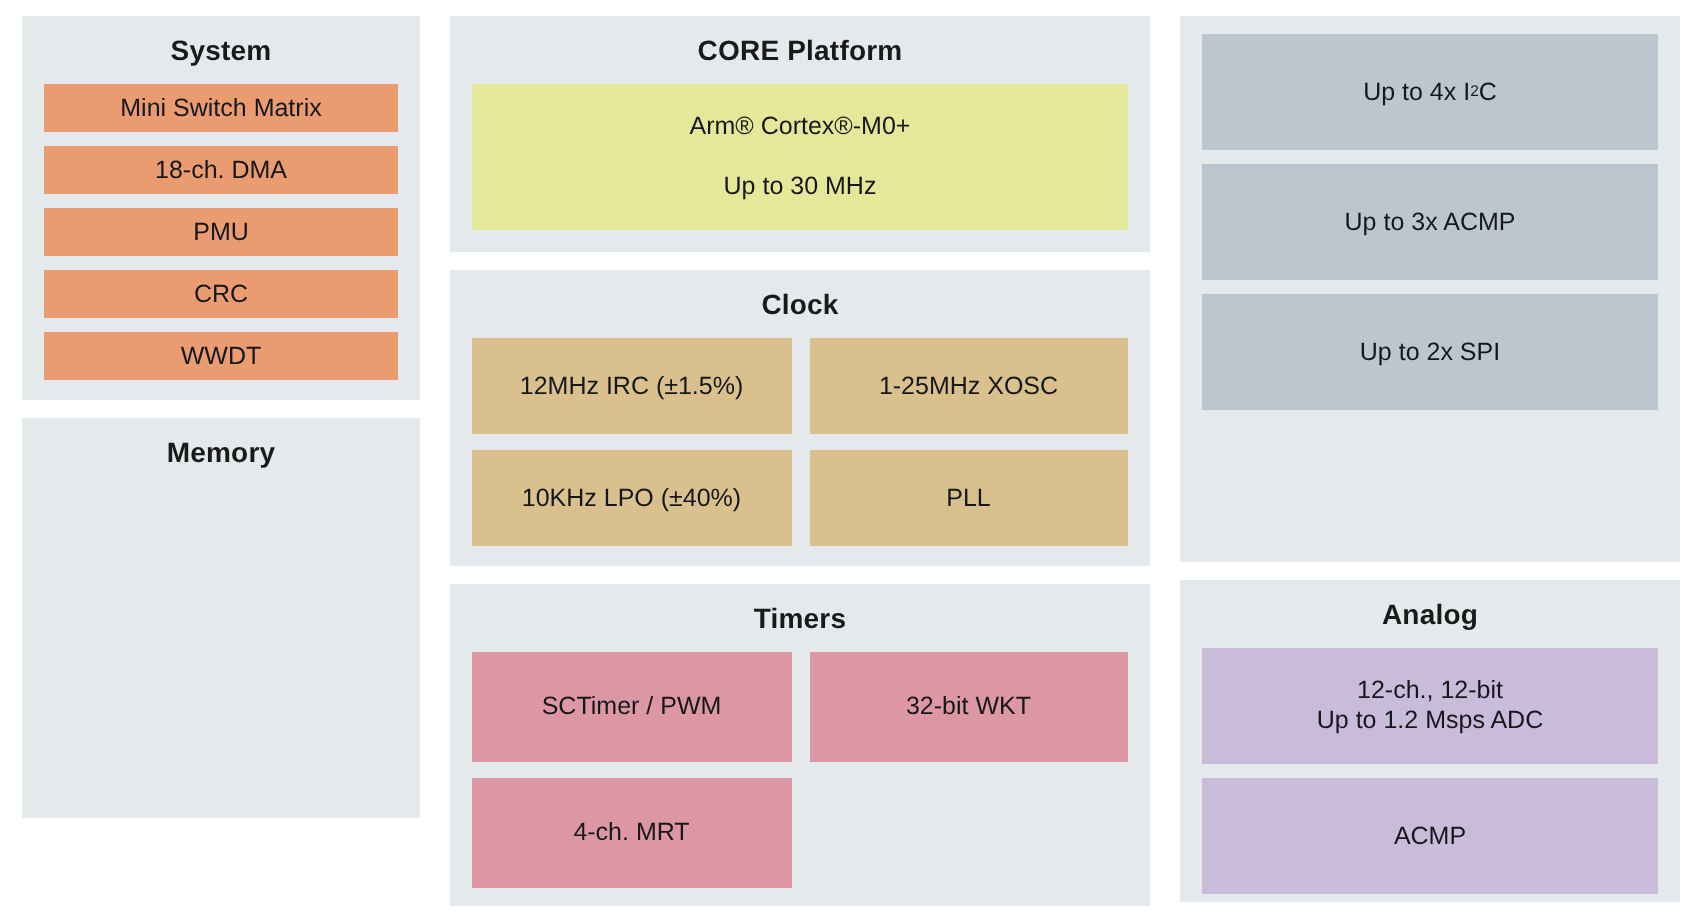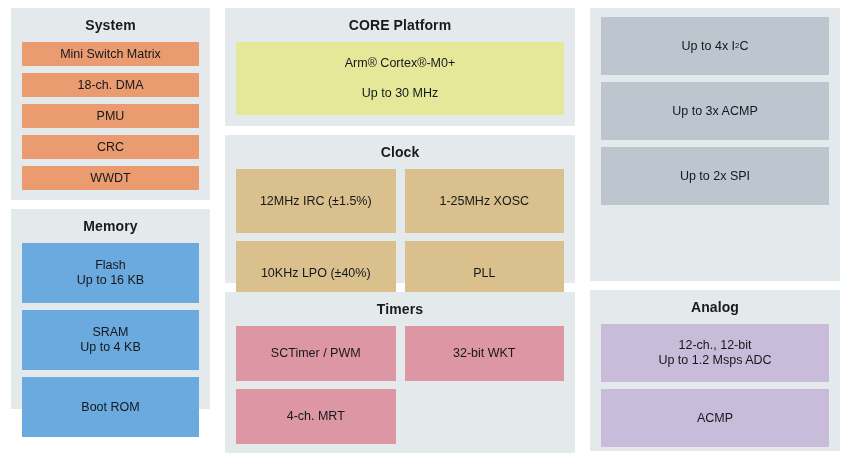--- a/index.html
+++ b/index.html
@@ -82,21 +82,21 @@
   .panel-memory   { height: 200px; }
   .panel-core     { height: 144px; }
   .panel-clock    { height: 148px; }
   .panel-timers   { height: 161px; }
   .panel-comm     { height: 273px; }
   .panel-analog   { height: 161px; }
 
   .panel-system  .block { height: 24px; background: #eb9b70; }
   .panel-memory  .block { height: 60px; background: #6aaade; }
   .panel-core    .block { height: 73px; background: #e6e899; }
-  .panel-clock   .block { height: 64px; background: #d9c08d; }
+  .panel-clock   .block { height: 48px; background: #d9c08d; }
   .panel-timers  .block { height: 55px; background: #dd97a4; }
   .panel-comm    .block { height: 58px; background: #bdc6cf; }
   .panel-analog  .block { height: 58px; background: #c9bcda; }
 
   .block.empty { background: transparent !important; }
 
   sup {
     font-size: 0.62em;
     vertical-align: super;
     line-height: 0;
@@ -115,27 +115,20 @@
         <div class="block">Mini Switch Matrix</div>
         <div class="block">18-ch. DMA</div>
         <div class="block">PMU</div>
         <div class="block">CRC</div>
         <div class="block">WWDT</div>
       </div>
     </div>
 
     <div class="panel panel-memory">
       <div class="panel-title">Memory</div>
-      <div class="blocks">
-        <div class="block">Flash
-Up to 16 KB</div>
-        <div class="block">SRAM
-Up to 4 KB</div>
-        <div class="block">Boot ROM</div>
-      </div>
     </div>
 
   </div>
 
   <div class="column col-middle">
 
     <div class="panel panel-core">
       <div class="panel-title">CORE Platform</div>
       <div class="blocks">
         <div class="block">

